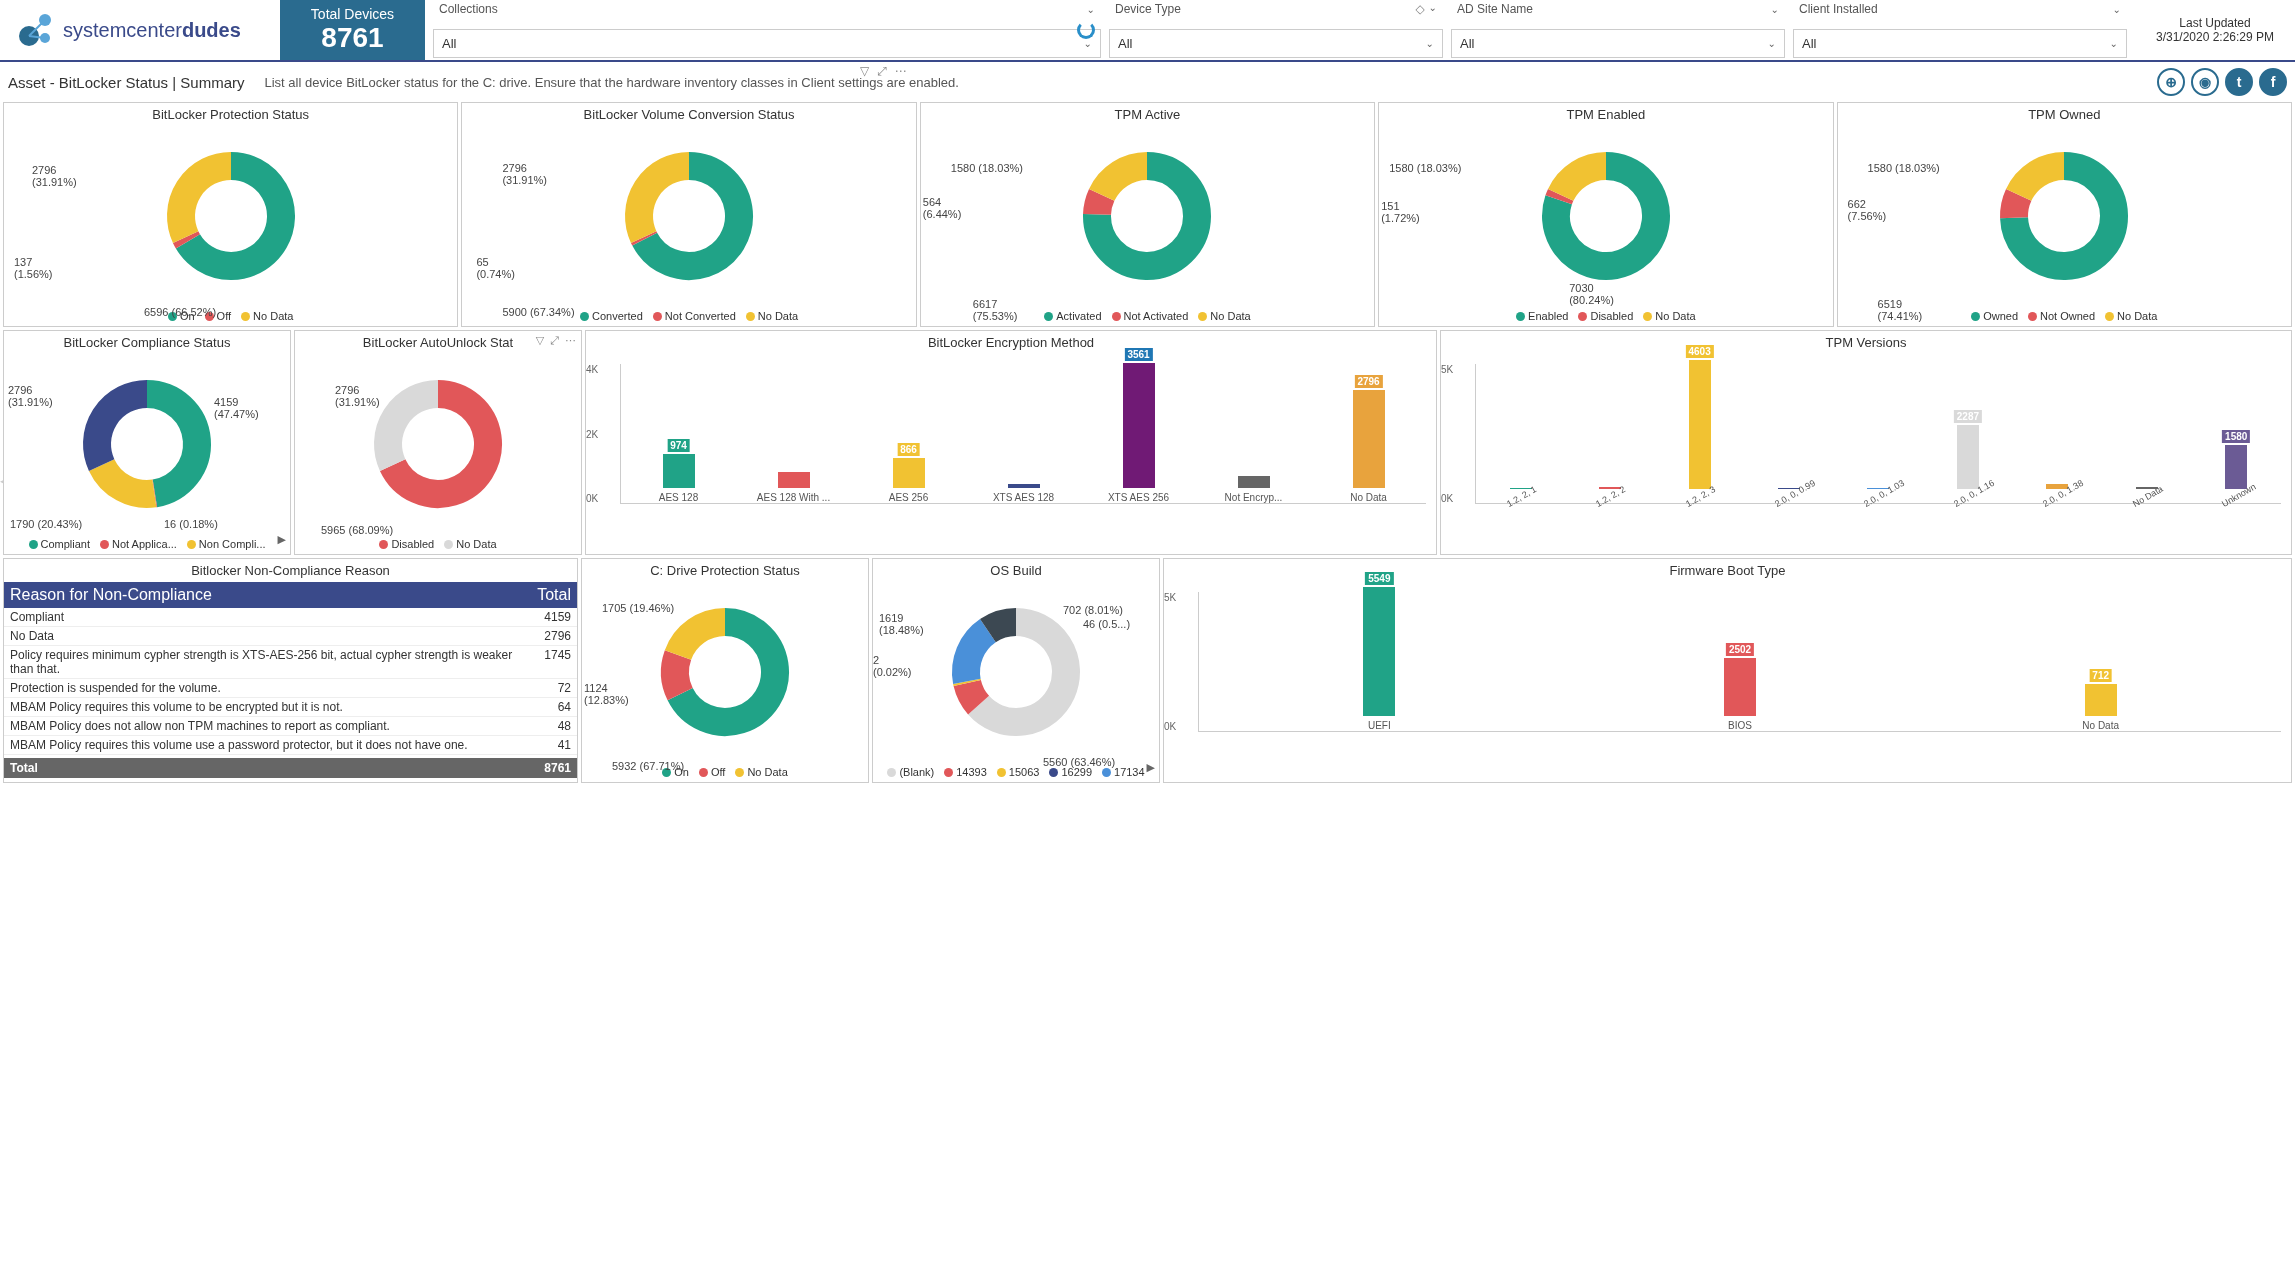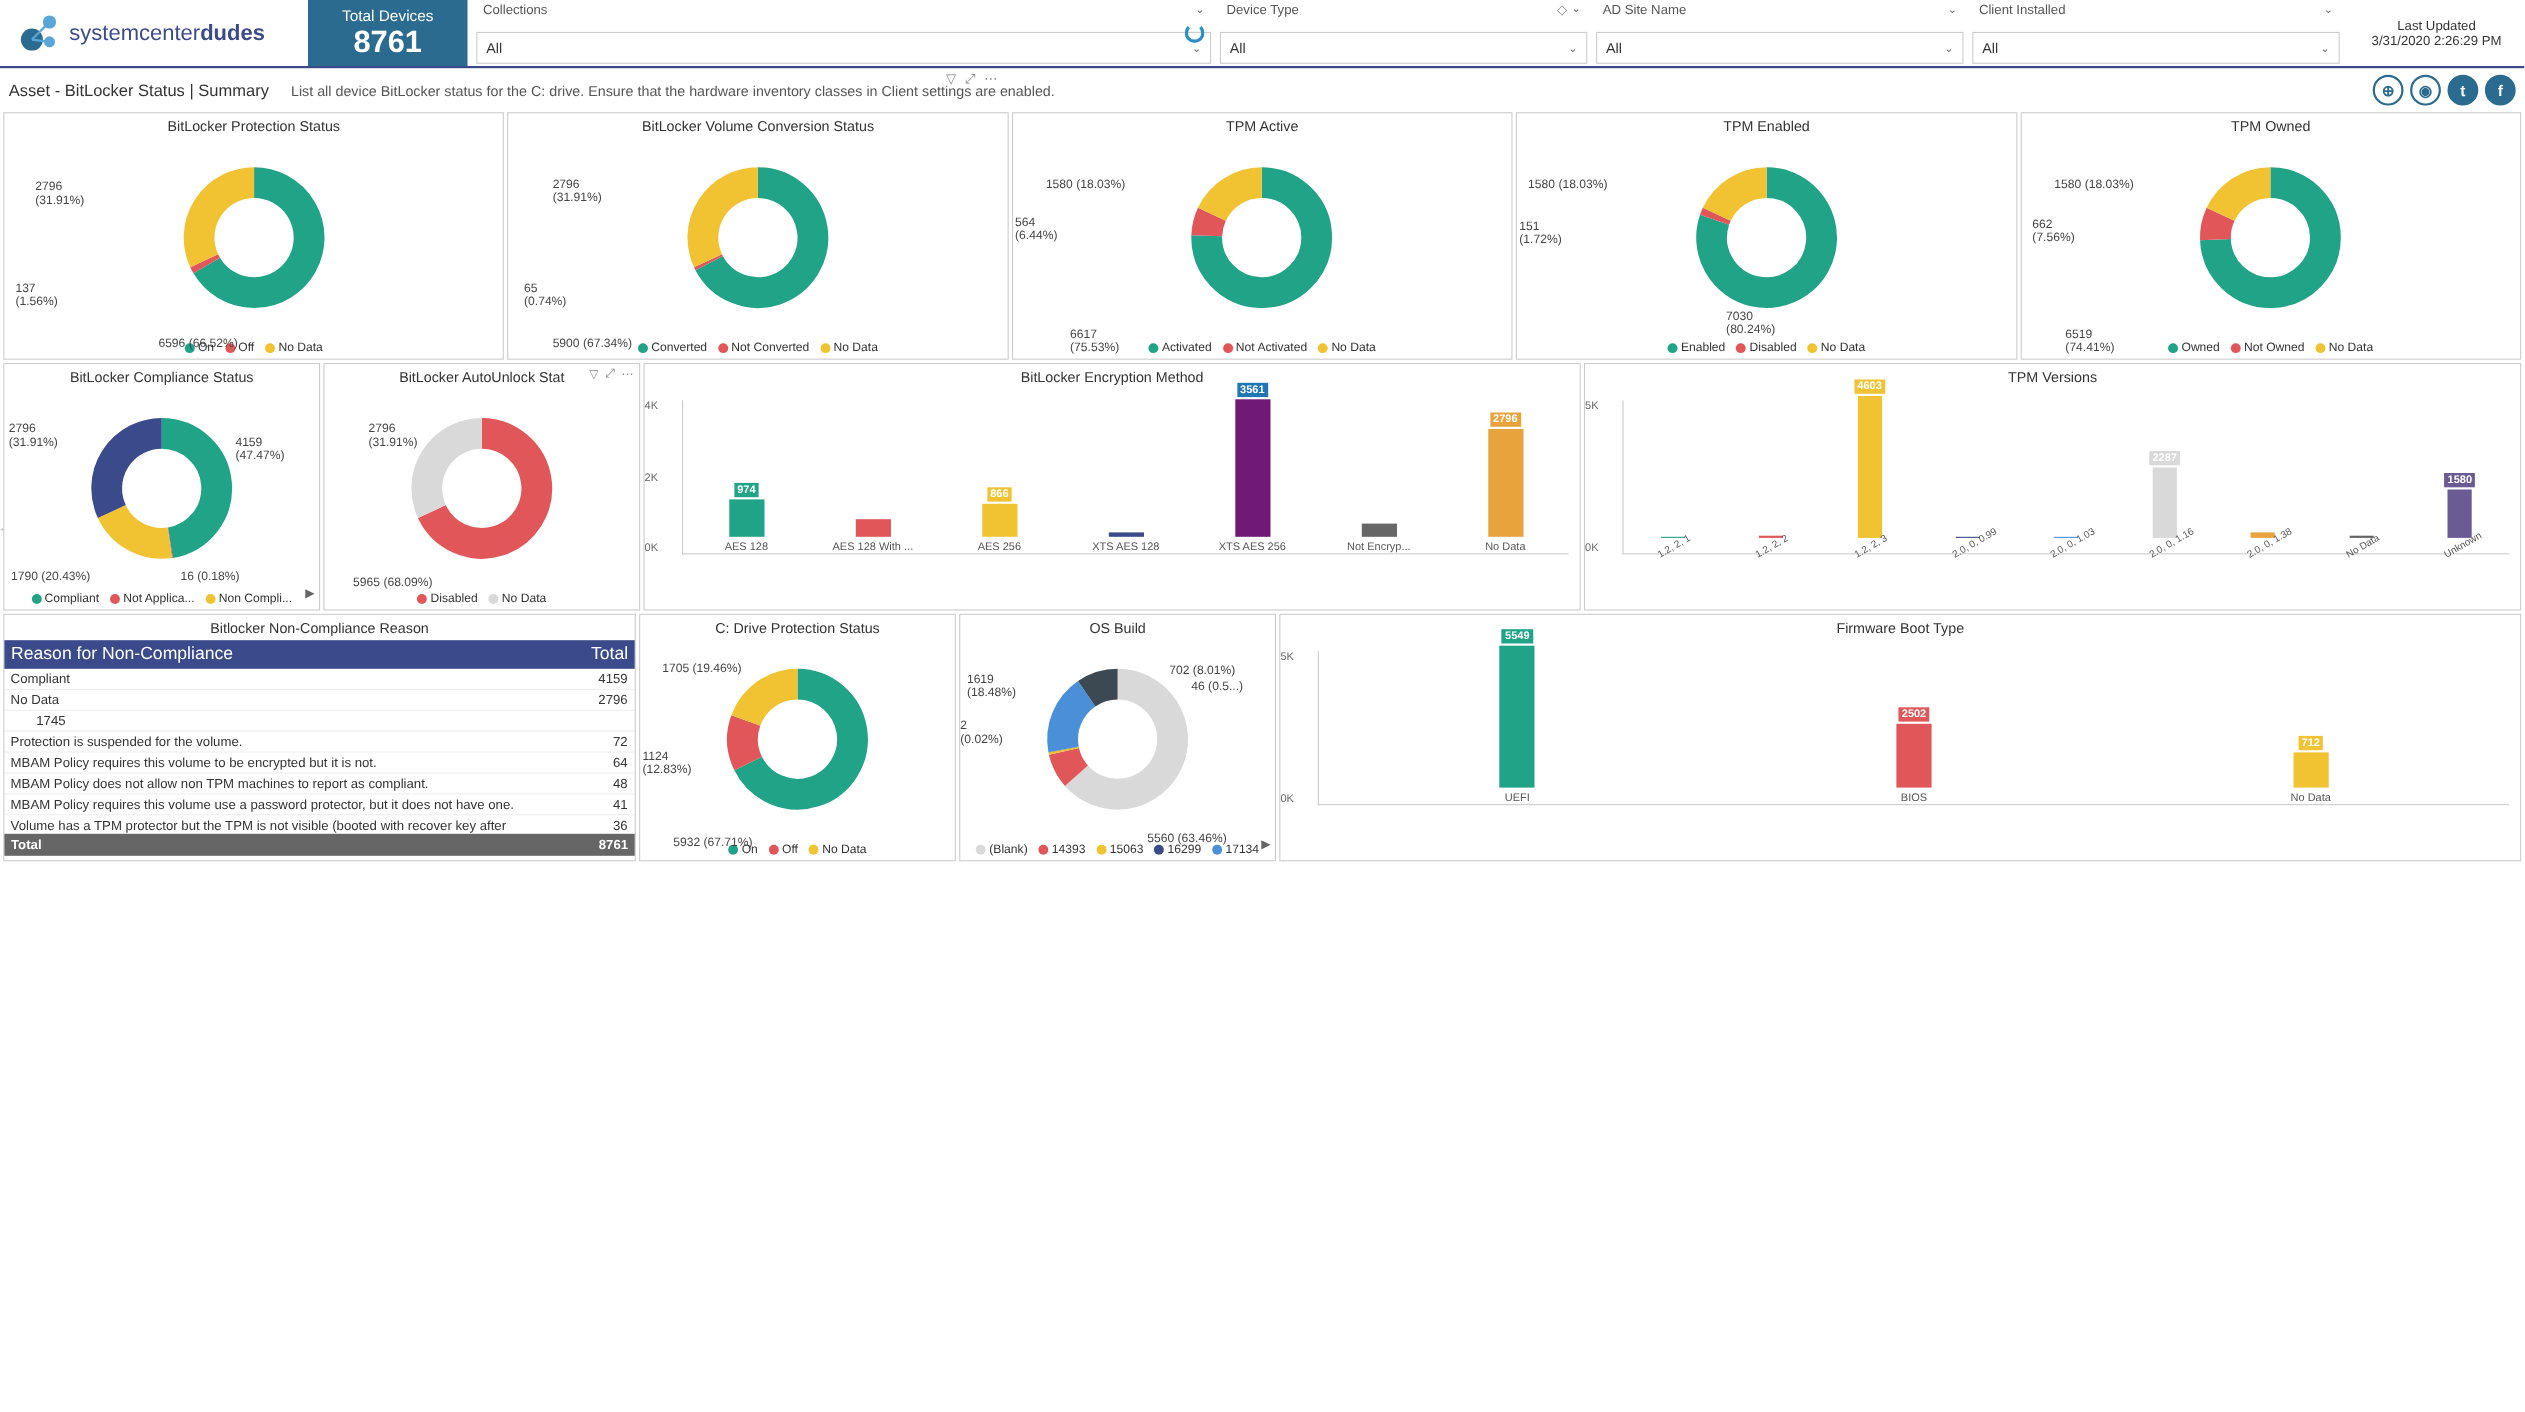--- a/index.html
+++ b/index.html
@@ -454,20 +454,21 @@
   <div class="table-body">
         <div class="table-row">
           <div class="col1">Compliant</div>
           <div class="col2">4159</div>
         </div>
         <div class="table-row">
           <div class="col1">No Data</div>
           <div class="col2">2796</div>
         </div>
         <div class="table-row">
+          <div class="col1">Policy requires minimum cypher strength is XTS-AES-256 bit, actual cypher strength is weaker than that.</div>
           <div class="col2">1745</div>
         </div>
         <div class="table-row">
           <div class="col1">Protection is suspended for the volume.</div>
           <div class="col2">72</div>
         </div>
         <div class="table-row">
           <div class="col1">MBAM Policy requires this volume to be encrypted but it is not.</div>
           <div class="col2">64</div>
         </div>

